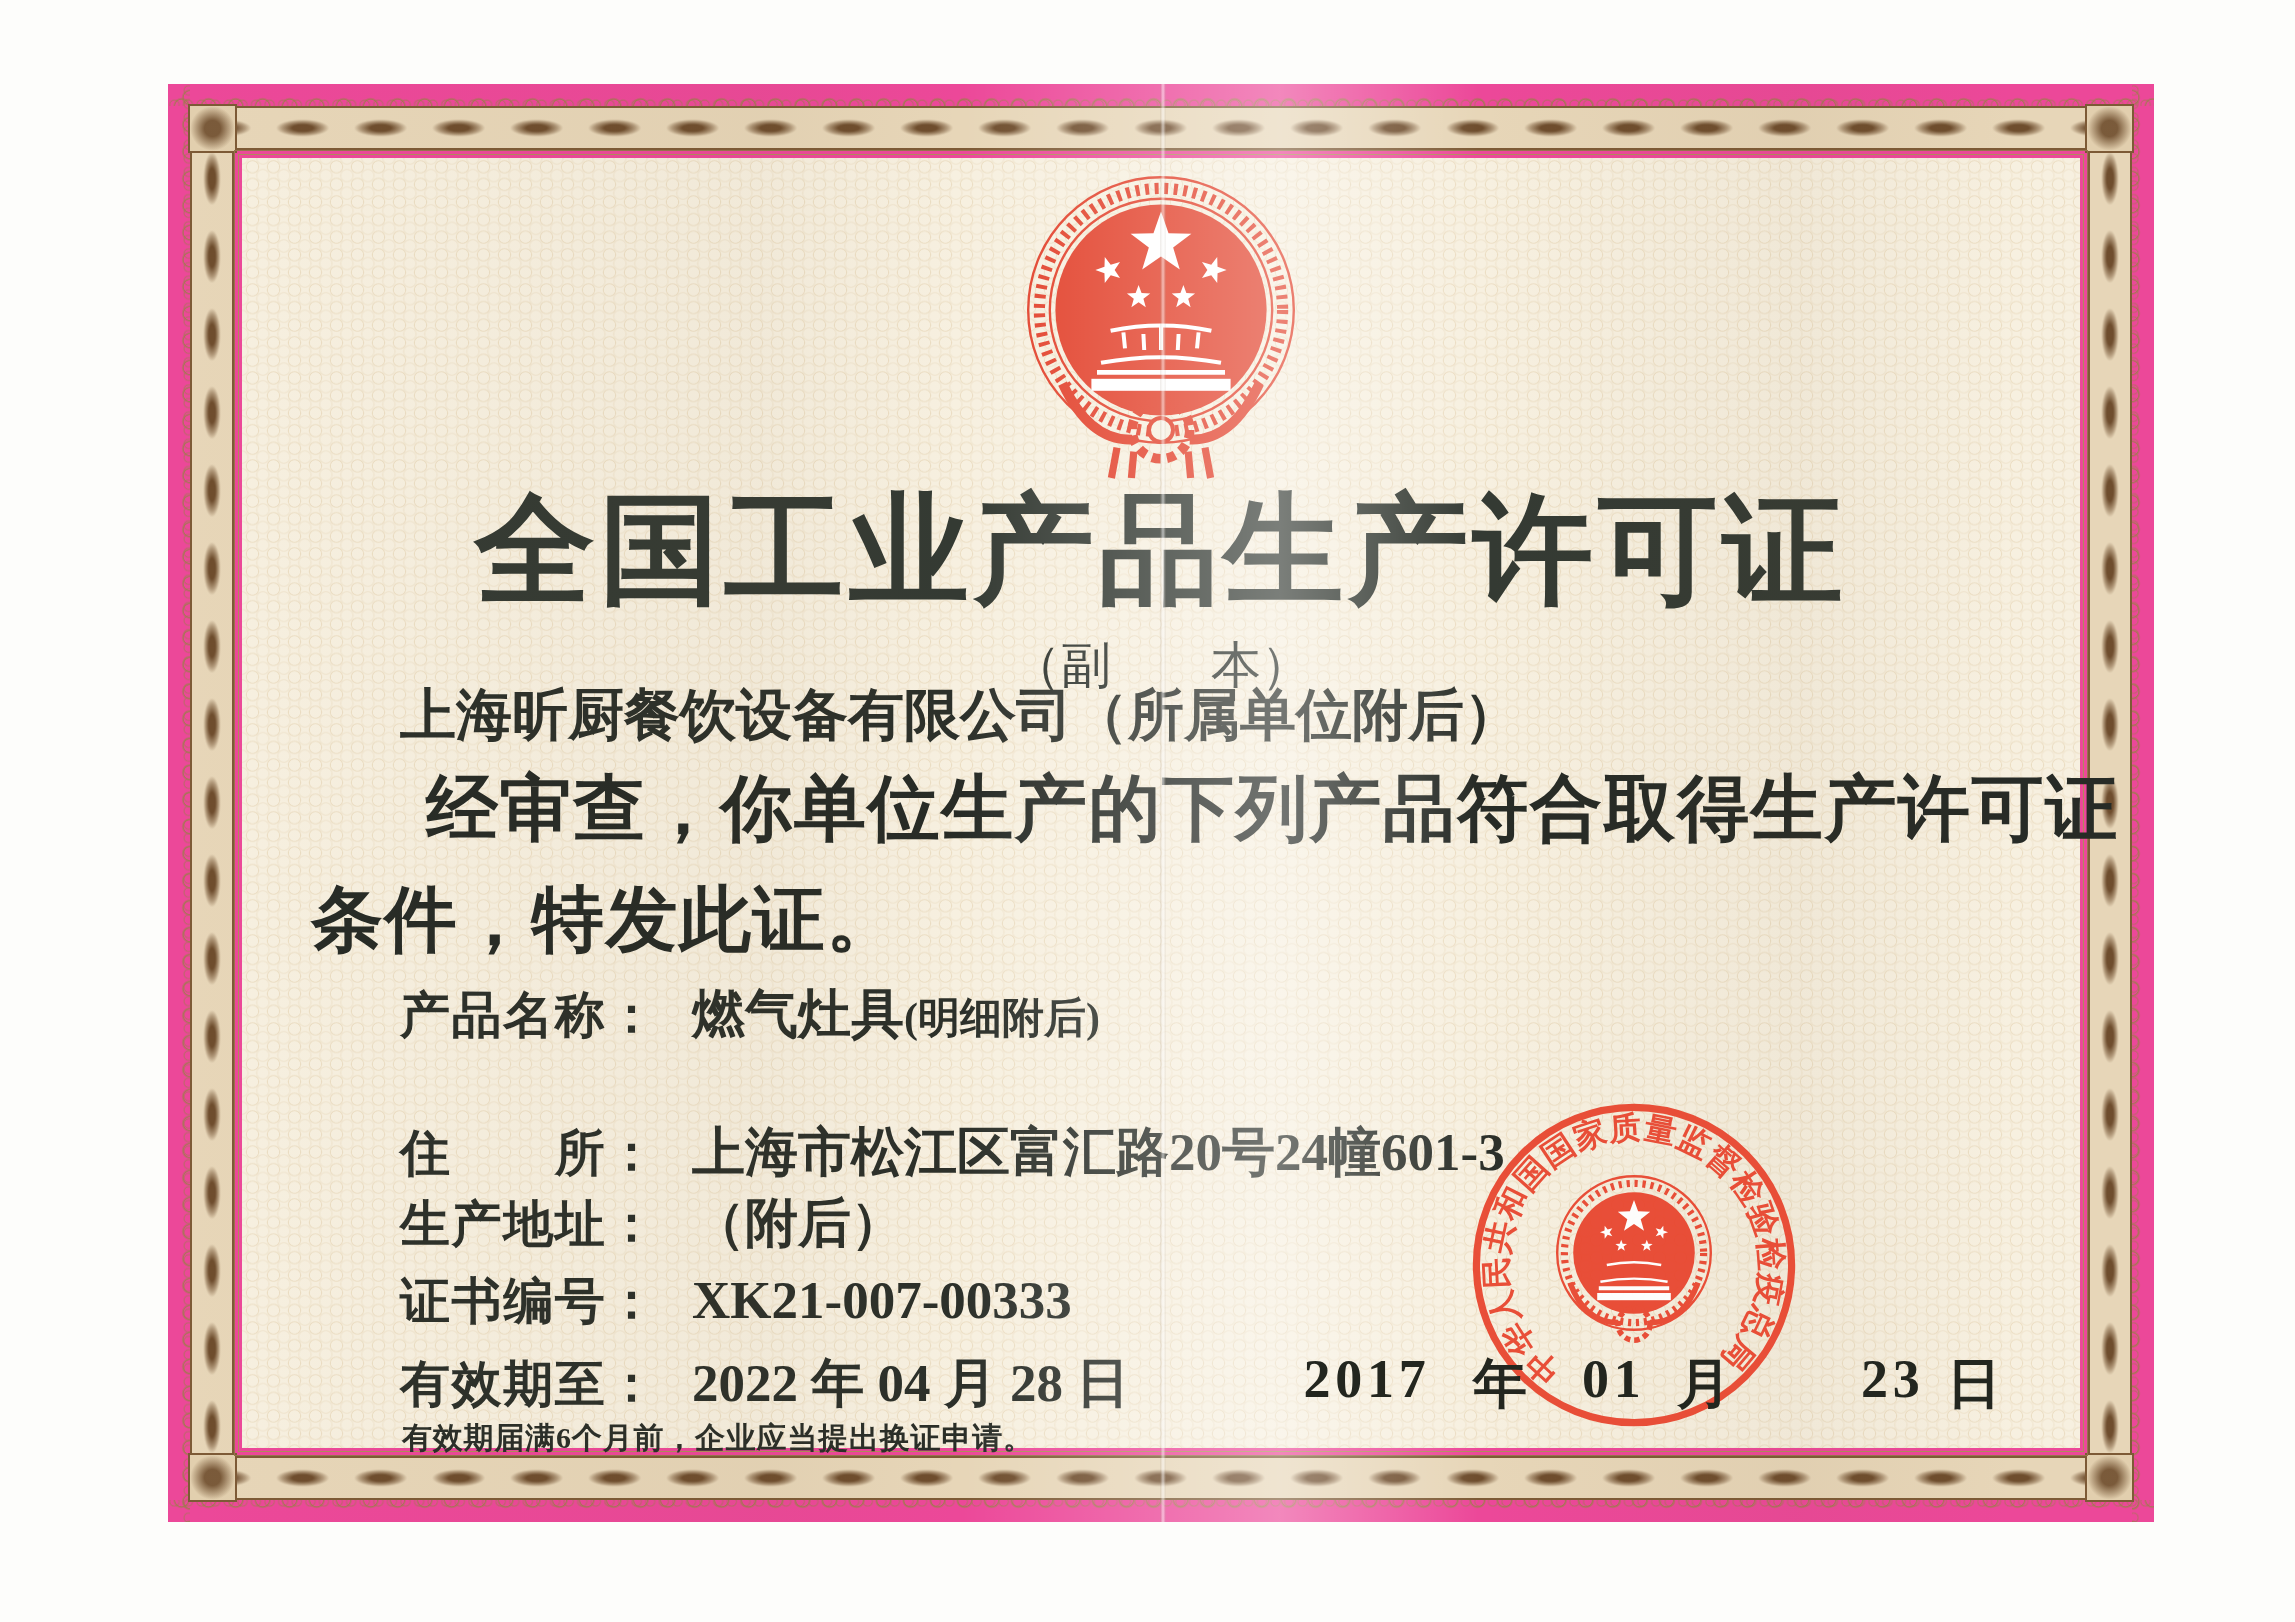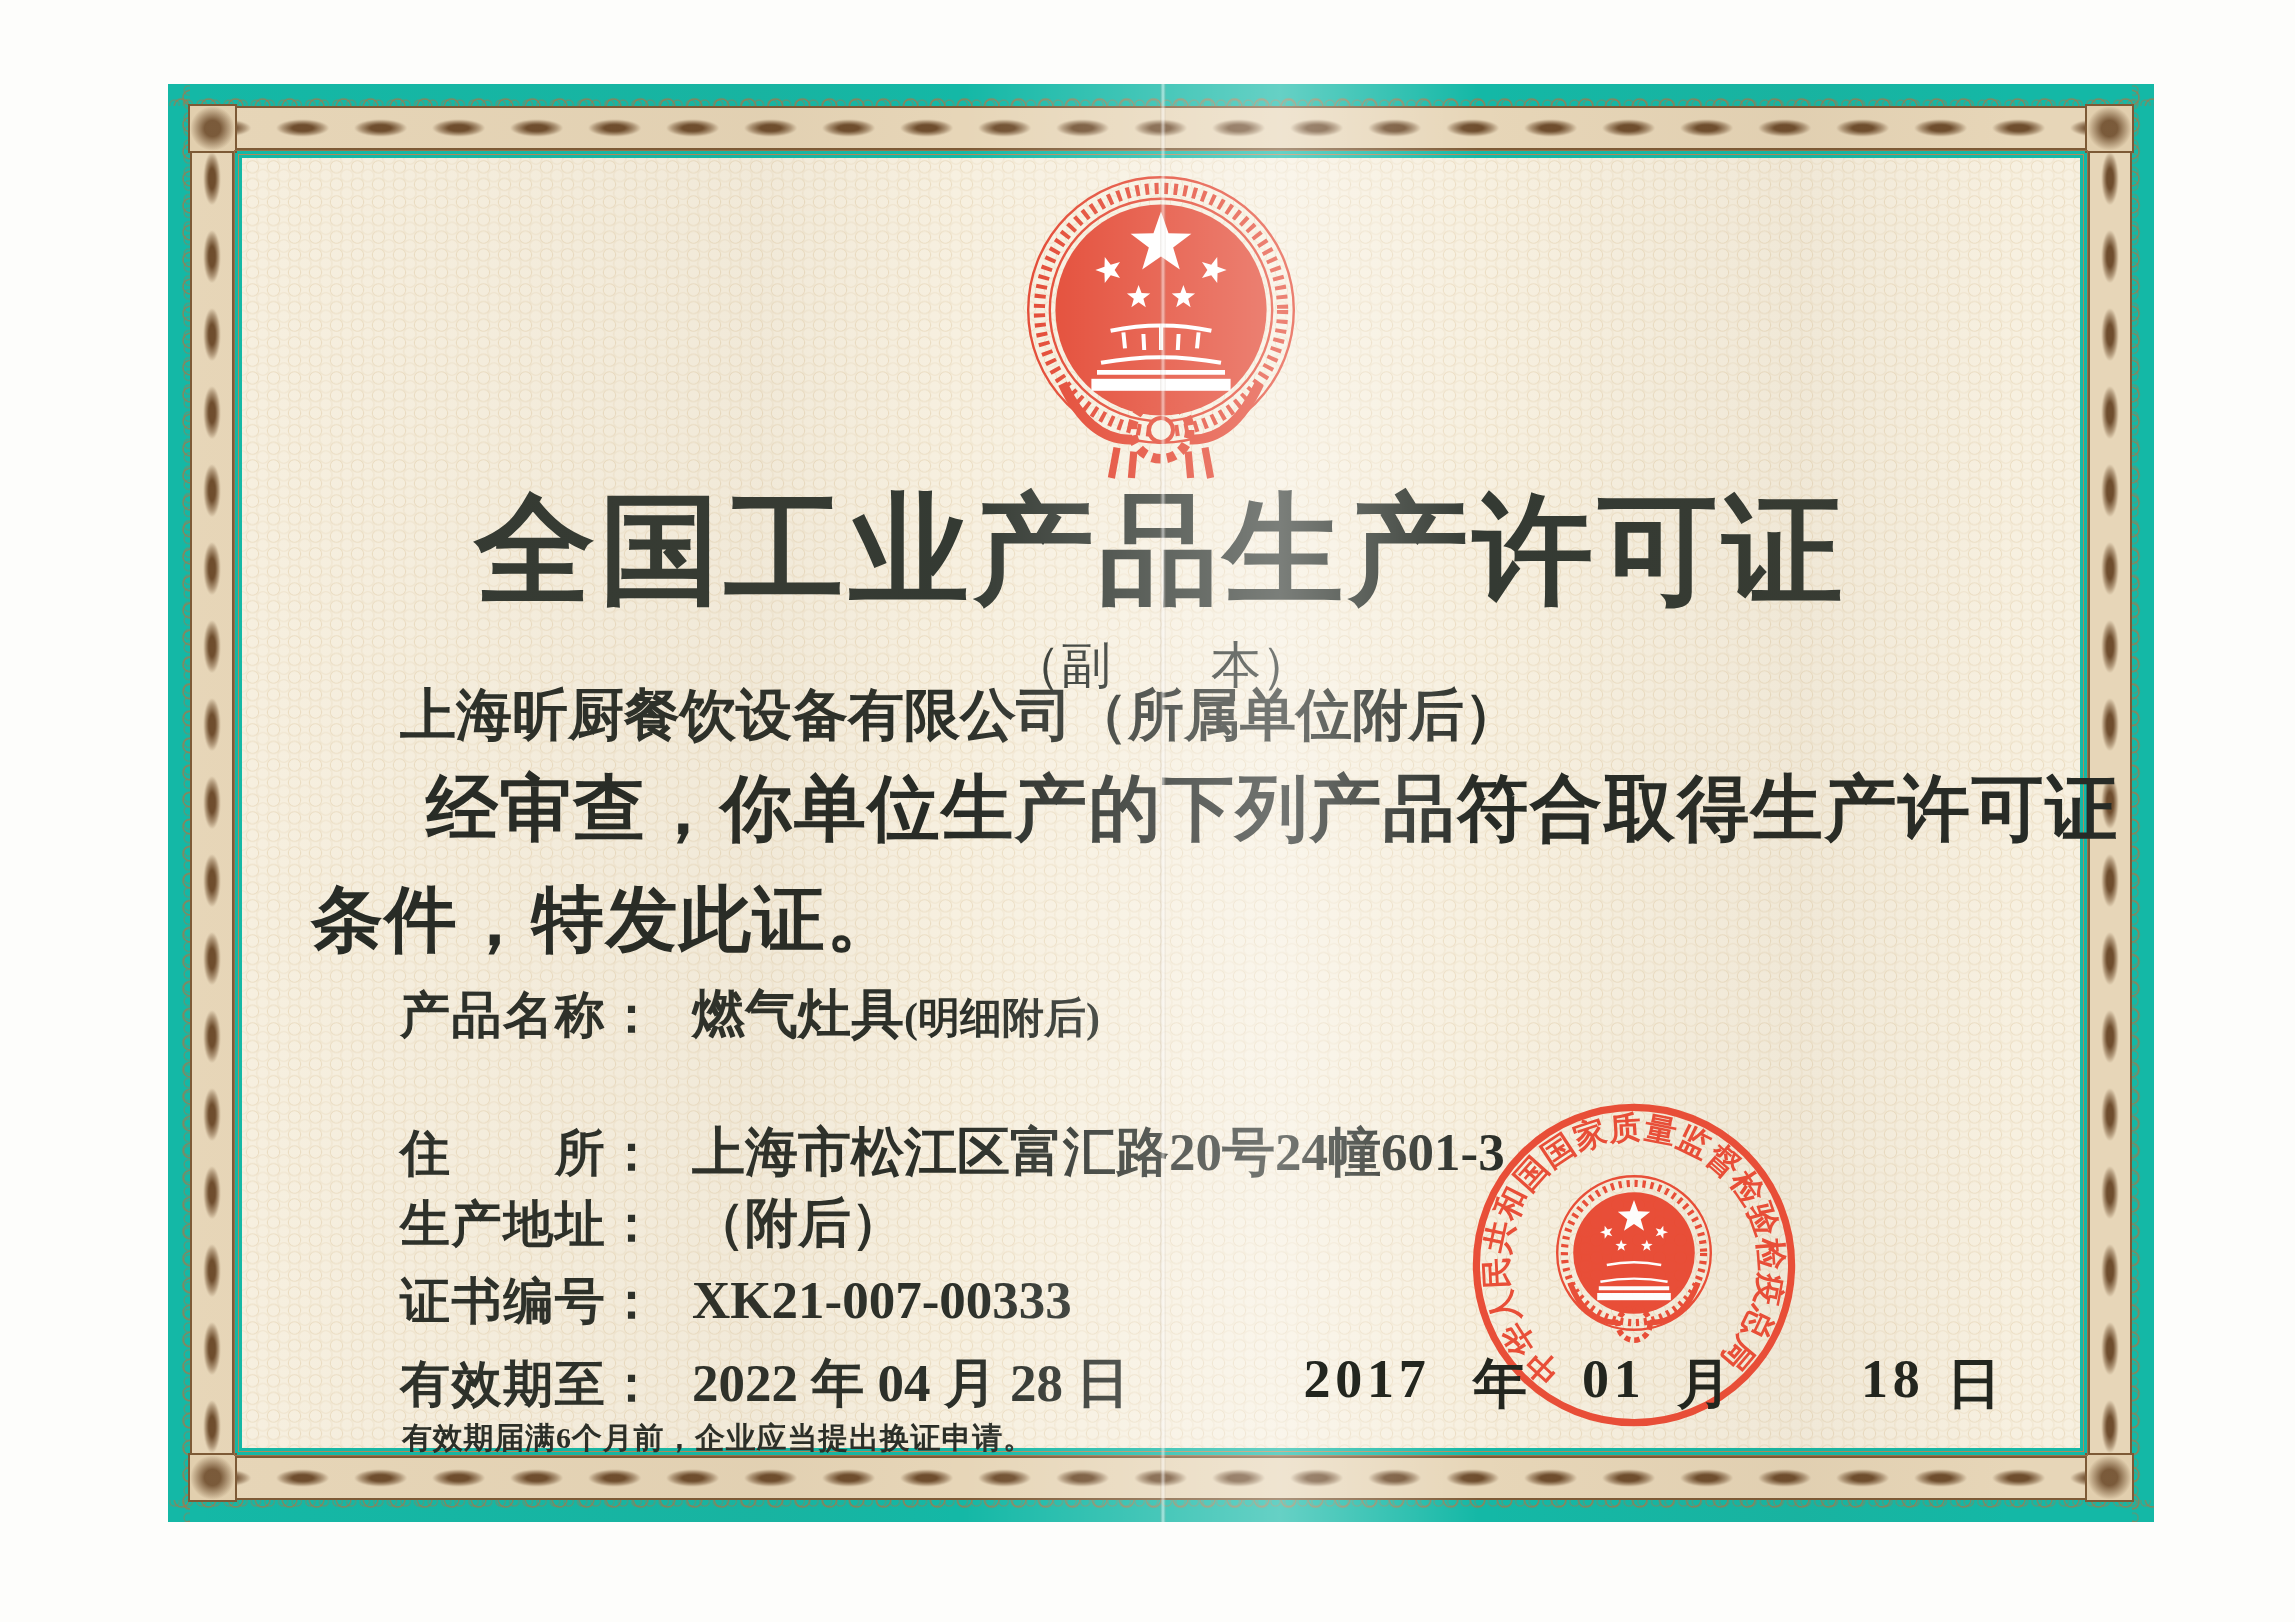--- a/index.html
+++ b/index.html
@@ -1,20 +1,20 @@
 <!DOCTYPE html>
 <html style="font-size:13px"><head>
 <meta charset="utf-8">
 <style>
   html,body{margin:0;padding:0;background:#fdfdfb;}
   body{width:2295px;height:1623px;position:relative;overflow:hidden;
        font-family:"Liberation Serif","DejaVu Serif",serif;color:#2c302a;}
 
   
-  .cert{position:absolute;left:168px;top:84px;width:1986px;height:1438px;background:#14b8a6;}
+  .cert{position:absolute;left:168px;top:84px;width:1986px;height:1438px;background:#ec4899;}
 
   
   .lace{position:absolute;pointer-events:none;}
   .lace.t{left:0;right:0;top:0;height:22.4px;background-repeat:repeat-x;
     background-image:
       radial-gradient(10.4px 10.4px at 13.6px 22.4px, rgba(160,122,78,0) 6px, rgba(160,122,78,.85) 6.8px, rgba(160,122,78,0) 8.8px),
       radial-gradient(7.2px 7.2px at 6.4px 21px, rgba(160,122,78,0) 3.6px, rgba(160,122,78,.55) 4.4px, rgba(160,122,78,0) 6px);
     background-size:27px 22.4px,13.6px 22.4px;}
   .lace.b{left:0;right:0;bottom:0;height:22.4px;background-repeat:repeat-x;
     background-image:
@@ -165,21 +165,21 @@
     </div>
     <div class="frow r4">
       <span class="flabel">有效期至：</span><span class="fvalue">2022 年 04 月 28 日</span>
     </div>
 
     <div class="daterow">
       <span class="dy">2017</span>
       <span class="dyu">年</span>
       <span class="dm">01</span>
       <span class="dmu">月</span>
-      <span class="dd">18</span>
+      <span class="dd">23</span>
       <span class="ddu">日</span>
     </div>
 
     <div class="footnote">有效期届满6个月前，企业应当提出换证申请。</div>
 
     <svg class="seal" viewBox="0 0 420 420">
       <defs>
         <path id="sealArc" d="M119.3,339.4 A158,158 0 1,1 300.7,339.4" fill="none"></path>
         <polygon id="wstar" points="0,-17 4.1,-5.7 16.2,-5.3 6.7,2.2 10,13.8 0,7 -10,13.8 -6.7,2.2 -16.2,-5.3 -4.1,-5.7" fill="#ffffff"></polygon>
       </defs>

